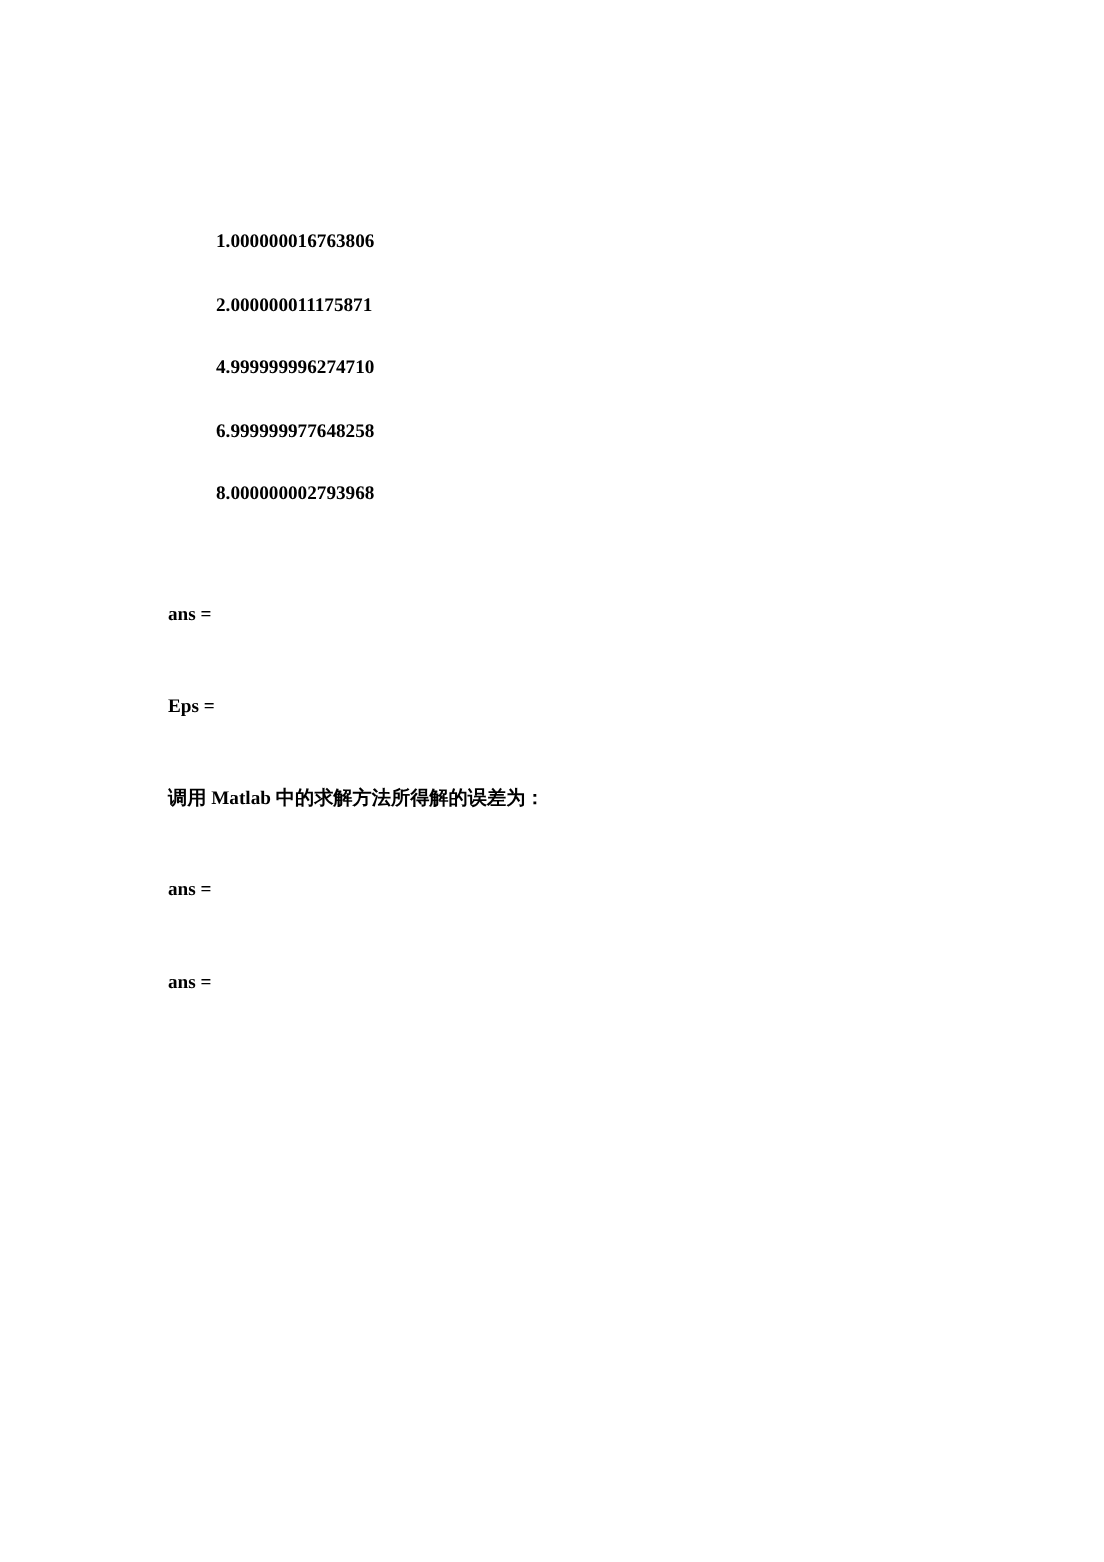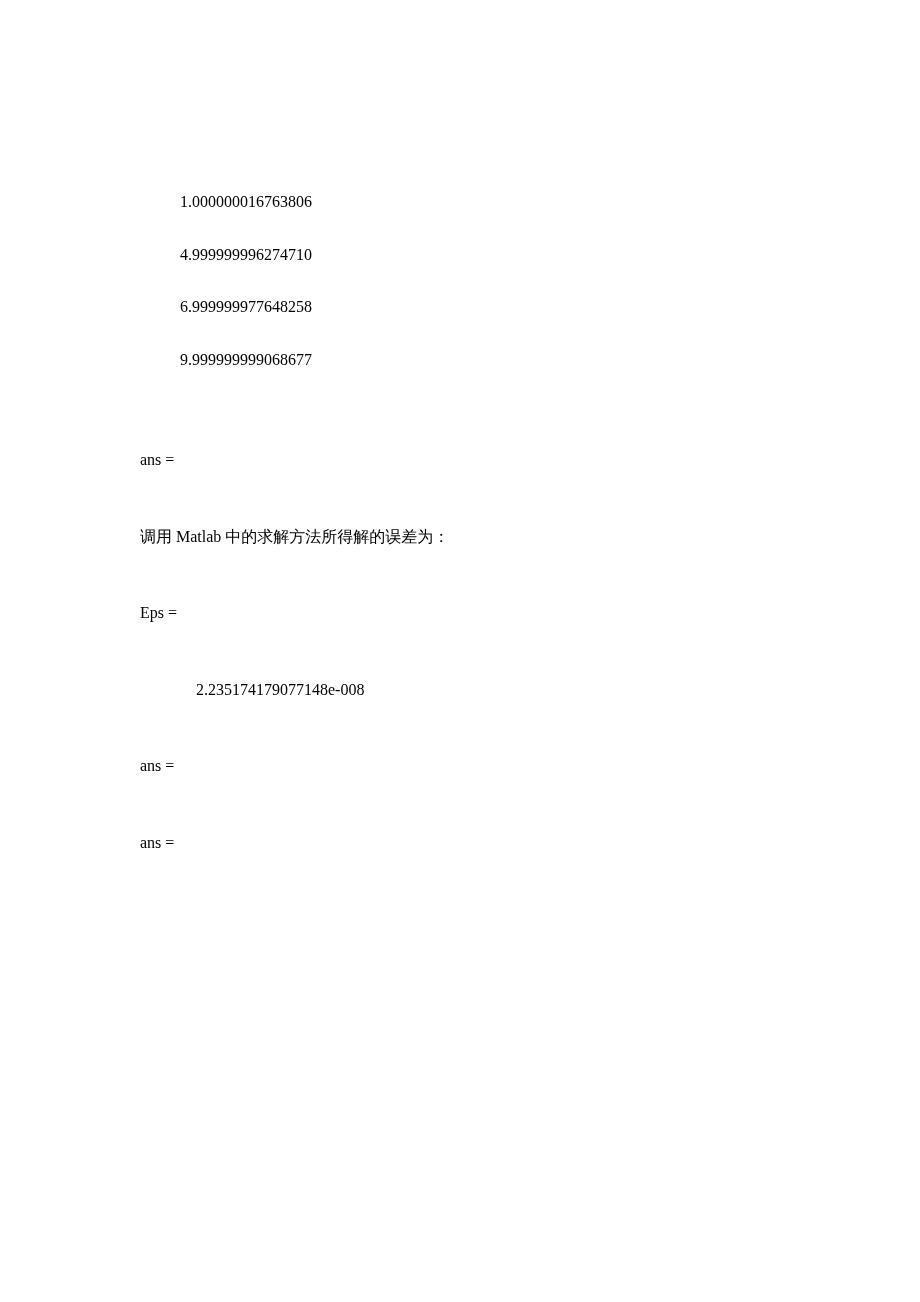--- a/index.html
+++ b/index.html
@@ -26,45 +26,46 @@
     .indent-1 {
       padding-left: 40px;
     }
     
     .indent-2 {
       padding-left: 56px;
     }
     
     .block {
       margin-bottom: 24px;
+      font-weight: bold;
     }
     
     .line {
       line-height: 28.5px;
     }
     
     .num-line {
       line-height: 28.5px;
       font-family: "Times New Roman", serif;
     }
   </style>
 </head>
 <body>
 
 <div class="content">
 <div class="block indent-1">
 <div class="num-line">1.000000016763806</div>
+<div class="num-line">2.000000011175871</div>
 <div class="num-line">4.999999996274710</div>
 <div class="num-line">6.999999977648258</div>
-<div class="num-line">9.999999999068677</div>
+<div class="num-line">8.000000002793968</div>
 </div>
 <div class="block line">ans =</div>
+<div class="block line">Eps =</div>
 <div class="block line">调用 Matlab 中的求解方法所得解的误差为：</div>
-<div class="block line">Eps =</div>
-<div class="block indent-2 num-line">2.235174179077148e-008</div>
 <div class="block line">ans =</div>
 <div class="block line">ans =</div>
 <div>
 
 
 </div>
 
 
 
 </div>

